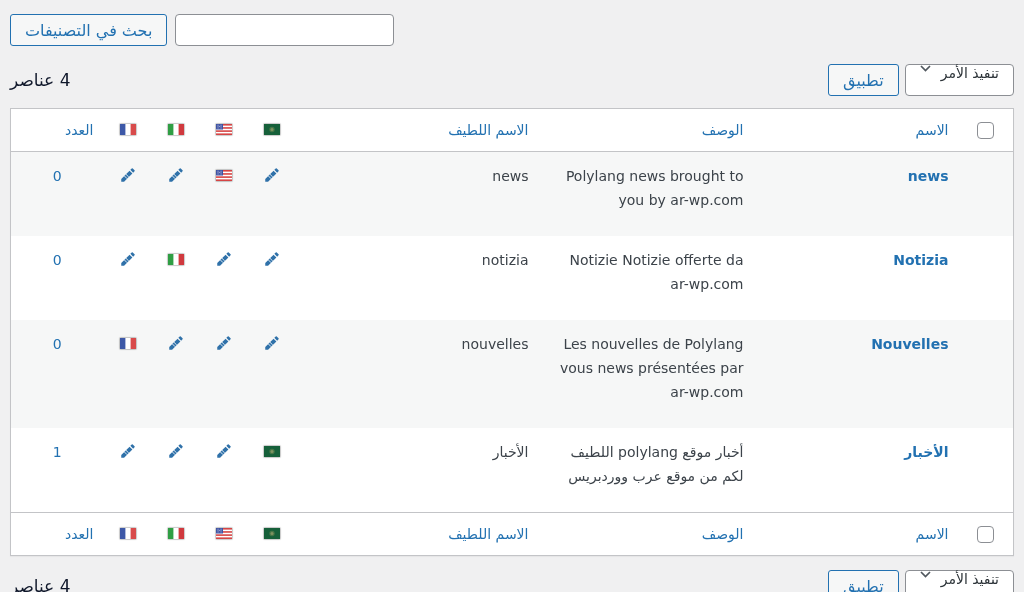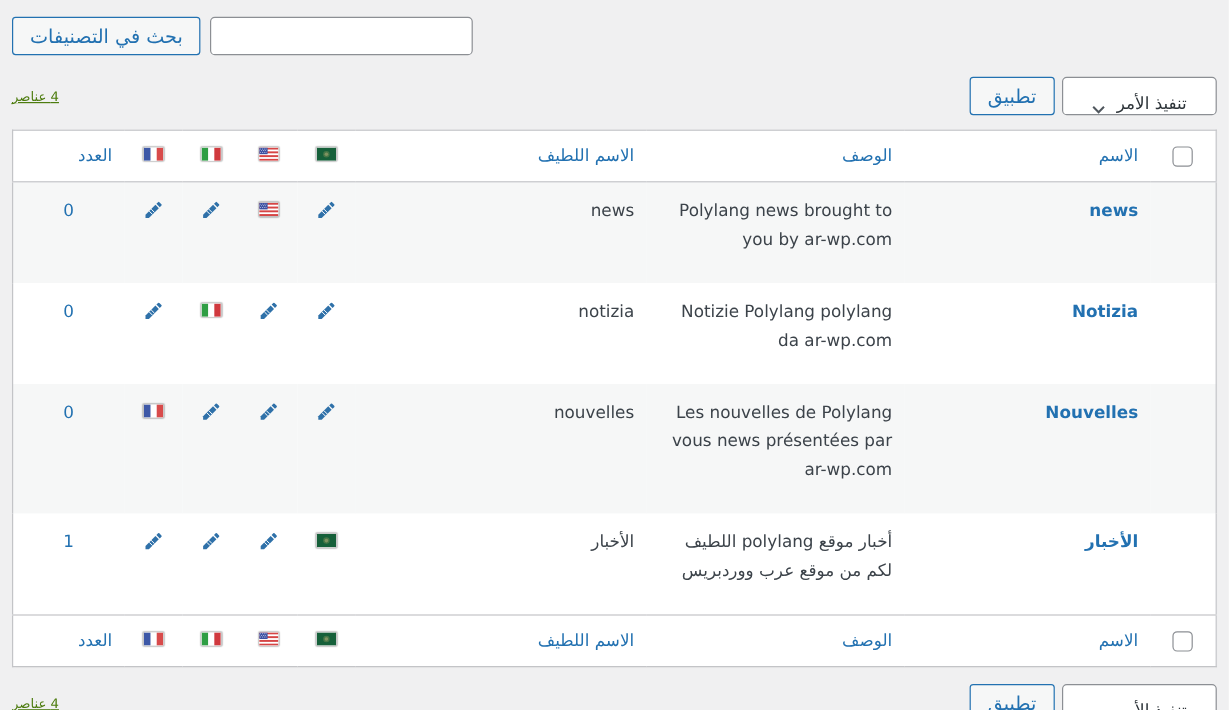--- a/index.html
+++ b/index.html
@@ -53,25 +53,25 @@
   }
   .tablenav.bottom { margin-top: 14px; margin-bottom: 0; }
   .bulkactions { display: flex; gap: 6px; align-items: center; }
   .select-btn {
     height: 32px;
     background: #fff;
     border: 1px solid #8c8f94;
     border-radius: 4px;
     color: #2c3338;
     font-family: inherit; font-size: 14px;
-    padding: 0 24px;
-    display: flex; align-items: flex-end; gap: 10px;
+    padding: 0 14px;
+    display: flex; align-items: flex-start; gap: 10px;
     cursor: pointer;
   }
-  .items-count { color: #4d7c0f; font-size: 11px; text-decoration: underline; }
+  .items-count { color: #0f172a; font-size: 17px; }
 
   
   table {
     width: 100%;
     border-collapse: collapse;
     background: #fff;
     border: 1px solid #c3c4c7;
     box-shadow: 0 1px 1px rgba(0,0,0,.04);
     table-layout: fixed;
   }
@@ -260,21 +260,21 @@
                 <path fill="#2f71a9" d="M3 17.25V21h3.75L17.81 9.94l-3.75-3.75L3 17.25z"></path>
                 <path fill="#2f71a9" d="M20.71 7.04a1 1 0 0 0 0-1.41l-2.34-2.34a1 1 0 0 0-1.41 0l-1.83 1.83 3.75 3.75 1.83-1.83z"></path>
                 <path stroke="#fff" stroke-width="1.1" fill="none" d="M7.1 13.2l3.7 3.7M9.3 11l3.7 3.7"></path>
               </svg></span></td>
     <td class="count-cell"><a class="count-link">0</a></td>
   </tr>
 
   <tr>
     <th class="cb-cell"></th>
     <td class="name-cell"><a class="row-name">Notizia</a></td>
-    <td class="desc-cell">Notizie Polylang polylang da ar-wp.com</td>
+    <td class="desc-cell">Notizie Notizie offerte da ar-wp.com</td>
     <td class="slug-cell">notizia</td>
     <td class="lang-cell"><span class="pencil"><svg width="18" height="18" viewBox="0 0 24 24">
                 <path fill="#2f71a9" d="M3 17.25V21h3.75L17.81 9.94l-3.75-3.75L3 17.25z"></path>
                 <path fill="#2f71a9" d="M20.71 7.04a1 1 0 0 0 0-1.41l-2.34-2.34a1 1 0 0 0-1.41 0l-1.83 1.83 3.75 3.75 1.83-1.83z"></path>
                 <path stroke="#fff" stroke-width="1.1" fill="none" d="M7.1 13.2l3.7 3.7M9.3 11l3.7 3.7"></path>
               </svg></span></td>
     <td class="lang-cell"><span class="pencil"><svg width="18" height="18" viewBox="0 0 24 24">
                 <path fill="#2f71a9" d="M3 17.25V21h3.75L17.81 9.94l-3.75-3.75L3 17.25z"></path>
                 <path fill="#2f71a9" d="M20.71 7.04a1 1 0 0 0 0-1.41l-2.34-2.34a1 1 0 0 0-1.41 0l-1.83 1.83 3.75 3.75 1.83-1.83z"></path>
                 <path stroke="#fff" stroke-width="1.1" fill="none" d="M7.1 13.2l3.7 3.7M9.3 11l3.7 3.7"></path>

